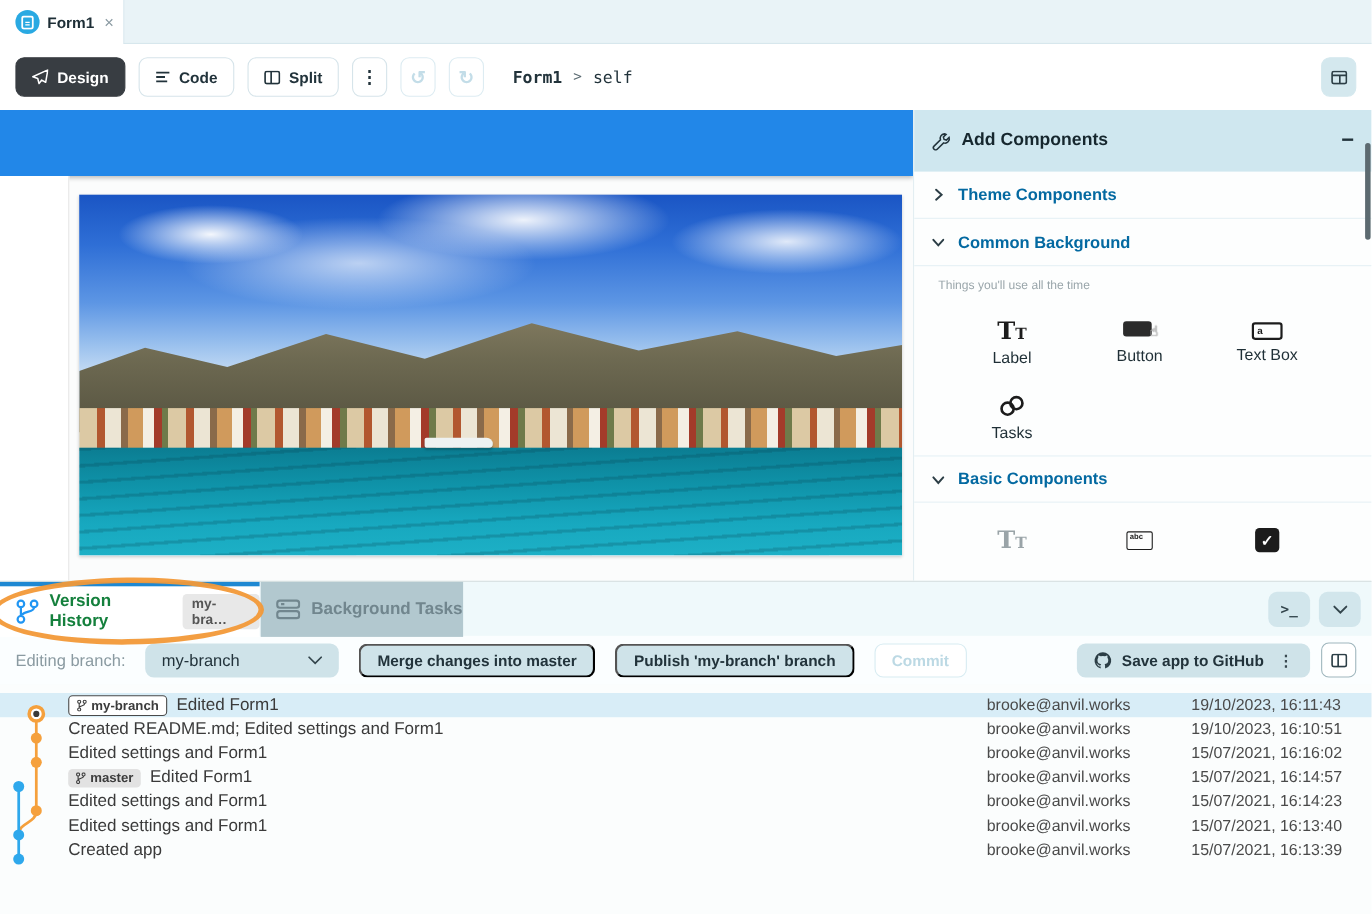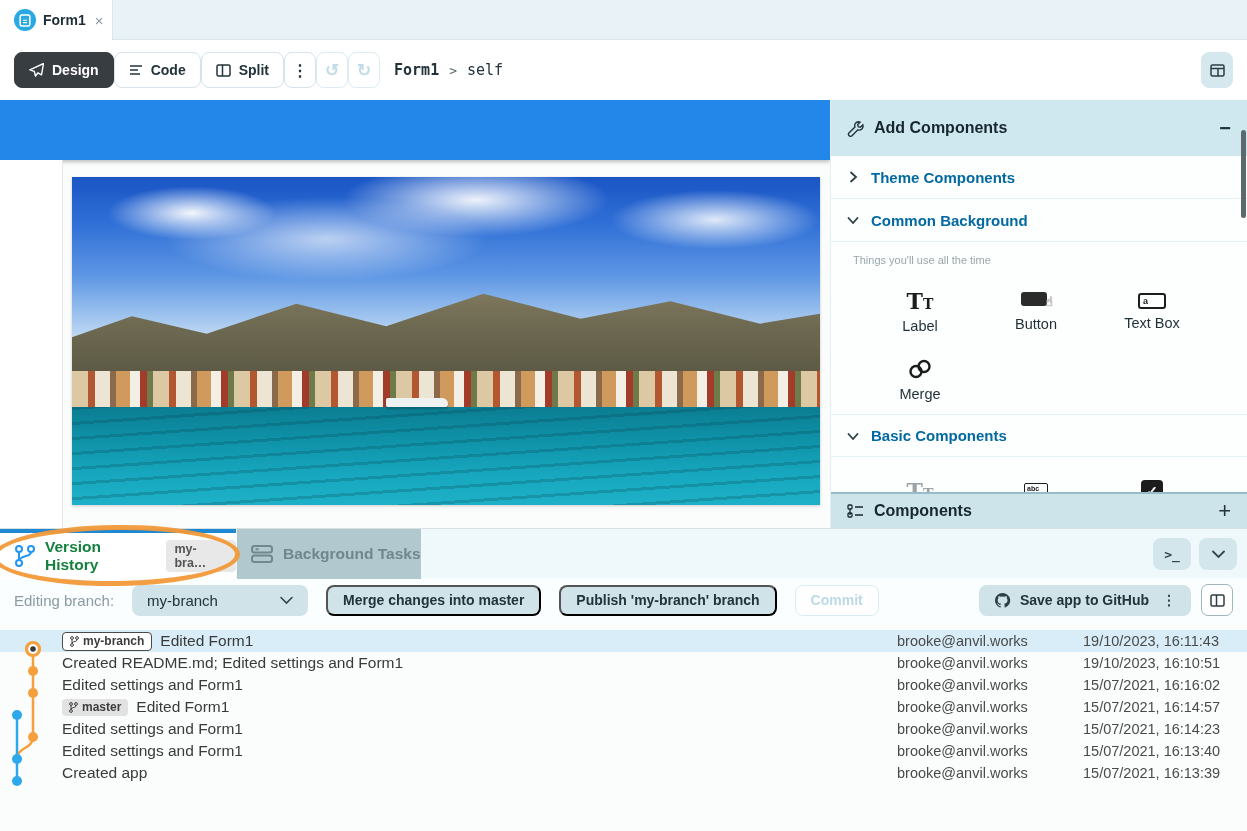--- a/index.html
+++ b/index.html
@@ -16,21 +16,21 @@
     background:#e9f3f7; border-bottom:1px solid #d7e7ed; border-left:1px solid #d9e8ee; }
   .file-tab { position:absolute; left:0; top:0; width:112px; height:40px; background:#fff;
     display:flex; align-items:center; gap:7px; padding-left:14px; }
   .file-tab-icon { width:22px; height:22px; border-radius:50%; background:#29a9e2;
     display:flex; align-items:center; justify-content:center; flex:0 0 auto; }
   .file-tab-label { font-weight:700; font-size:14px; color:#1d2e36; }
   .tab-close { color:#8a9aa2; font-size:15px; margin-left:2px; cursor:pointer; }
 
   
   .toolbar { left:0; top:40px; width:1247px; height:60px; background:#fff;
-    display:flex; align-items:center; padding:0 14px; gap:0; }
+    display:flex; align-items:center; padding:0 14px; gap:12px; }
   .btn { height:36px; border-radius:8px; display:inline-flex; align-items:center;
     gap:8px; padding:0 14px; font-size:14px; font-weight:700; cursor:pointer;
     border:1.5px solid #d6e4ea; background:#fff; color:#22333b; }
   .btn.dark { background:#383d42; border-color:#383d42; color:#fff; }
   .btn.square { width:32px; padding:0; justify-content:center; }
   .btn.disabled { border-color:#ddecf2; color:#c3dde8; cursor:default; }
   .kebab { font-size:16px; font-weight:700; }
   .undo-glyph { font-size:17px; color:#c3dde8; }
   .breadcrumb { font-family:"DejaVu Sans Mono", monospace; font-size:15px;
     display:flex; align-items:center; gap:10px; margin-left:14px; }
@@ -280,21 +280,21 @@
       <span class="icon-textbox">a</span>
       <span class="cap">Text Box</span>
     </div>
     <div class="comp-item">
       <span>
         <svg width="26" height="22" viewBox="0 0 26 22">
             <circle cx="9" cy="13.5" r="5.5" fill="none" stroke="#1c1c1c" stroke-width="2.4"></circle>
             <circle cx="17" cy="8.5" r="5.5" fill="none" stroke="#1c1c1c" stroke-width="2.4"></circle>
           </svg>
       </span>
-      <span class="cap">Merge</span>
+      <span class="cap">Tasks</span>
     </div>
   </div>
 
   <div class="side-row" style="border-top:1px solid #e6f1f5;">
     <span class="chev">
       <svg width="12" height="12" viewBox="0 0 12 12">
           <path d="M1.5 4 L6 9 L10.5 4" fill="none" stroke="#2c3e46" stroke-width="1.8" stroke-linecap="round"></path>
         </svg>
     </span>
     <span class="label">Basic Components</span>
@@ -305,31 +305,20 @@
       <span class="icon-label grey"><span class="big">T</span><span class="small">T</span></span>
     </div>
     <div class="comp-item">
       <span class="icon-textarea">abc</span>
     </div>
     <div class="comp-item">
       <span class="icon-check">✓</span>
     </div>
   </div>
 
-  <div class="components-bar">
-    <span>
-      <svg width="17" height="15" viewBox="0 0 17 15">
-          <rect x="1" y="1" width="4" height="4" rx="1" fill="none" stroke="#16272e" stroke-width="1.3"></rect>
-          <rect x="1" y="9" width="4" height="4" rx="1" fill="none" stroke="#16272e" stroke-width="1.3"></rect>
-          <path d="M8 3h8M8 11h8M3 5v6" stroke="#16272e" stroke-width="1.3"></path>
-        </svg>
-    </span>
-    <span class="title">Components</span>
-    <span class="plus">+</span>
-  </div>
   <div class="side-scrollthumb"></div>
 </div>
 
 <div class="abs bottom">
   <div class="tabrow">
     <div class="vh-tab">
       <span>
         <svg width="22" height="24" viewBox="0 0 22 24">
             <circle cx="5" cy="5" r="3" fill="none" stroke="#2196f3" stroke-width="2"></circle>
             <circle cx="17" cy="5" r="3" fill="none" stroke="#2196f3" stroke-width="2"></circle>

